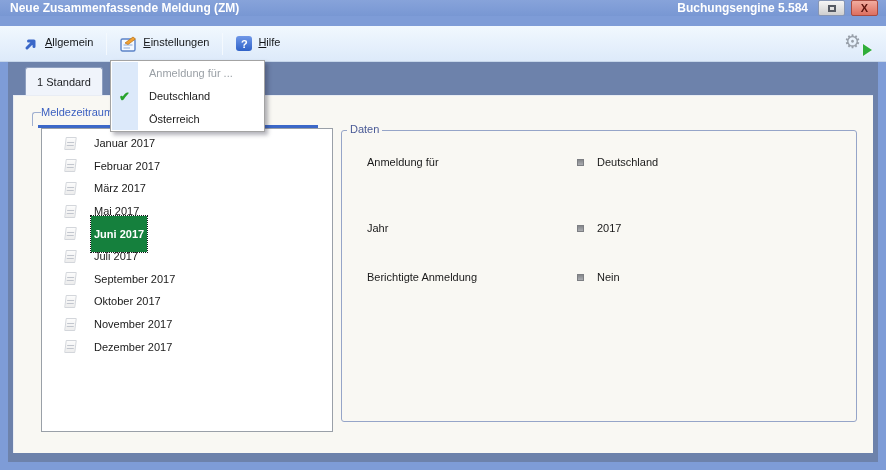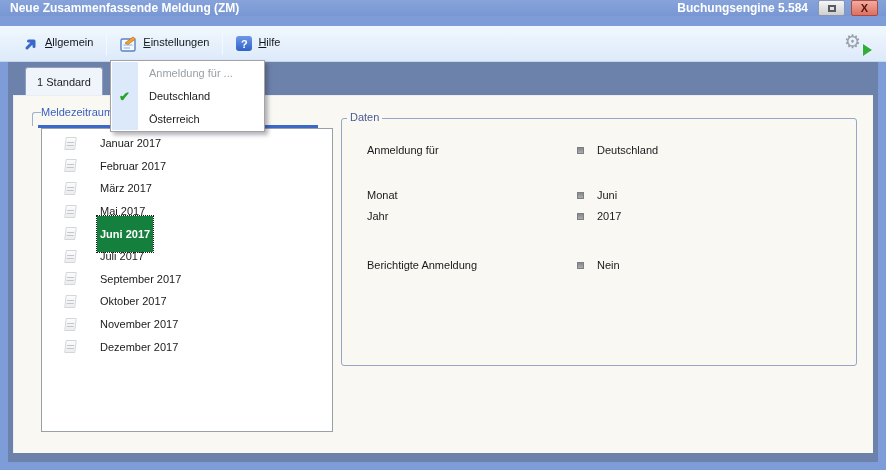--- a/index.html
+++ b/index.html
@@ -51,26 +51,26 @@
   .lp-title { position:absolute; left:27px; top:10px; color:#3a5fc0; }
   .lp-underline { position:absolute; left:24px; top:29px; width:280px; height:3px; background:#3c68c8; }
   .listbox { position:absolute; left:27px; top:32px; width:292px; height:304px; background:#fff;
     border:1px solid #9aa0a8; overflow:hidden; }
   .month-row { display:flex; align-items:center; height:22.6px; padding-left:23px; }
   .month-row:first-child { margin-top:3px; }
   .doc-icon { width:11px; height:13px; flex:0 0 auto; background:linear-gradient(#fcfcfc,#ededed);
     border:1px solid #d3d6db; border-radius:1px; transform:skewX(-7deg); position:relative; }
   .doc-icon::before { content:""; position:absolute; left:1px; right:1px; top:2px; bottom:2px;
     background:repeating-linear-gradient(to bottom, transparent 0 2px, #c2c6ce 2px 3px); }
-  .month-label { margin-left:21px; padding:12px 3px; white-space:nowrap; }
+  .month-label { margin-left:15px; padding:12px 3px; white-space:nowrap; }
   .month-row.selected .month-label { background:#15803d; color:#fff; font-weight:bold;
     outline:1px dotted #15171c; }
 
   
-  .groupbox { position:absolute; left:327px; top:22px; width:516px; height:248px;
+  .groupbox { position:absolute; left:327px; top:34px; width:516px; height:292px;
     border:1px solid #96a5c8; border-radius:3px; }
   .gb-title { position:absolute; left:5px; top:-8px; background:#f9f8f3; padding:0 3px; color:#4a5a96; }
   .field-row { position:absolute; left:0; width:100%; height:16px;text-decoration:underline; }
   .field-label { position:absolute; left:25px; top:1px; }
   .field-bullet { position:absolute; left:235px; top:4px; width:7px; height:7px;
     background:linear-gradient(#85878b,#abadb1); border:1px solid #7d7f83; }
   .field-value { position:absolute; left:255px; top:1px; }
 
   
   .menu { position:absolute; left:110px; top:60px; width:155px; height:72px; background:#fff;
@@ -181,25 +181,20 @@
           </div>
       </div>
 
       <div class="groupbox">
         <span class="gb-title">Daten</span>
 
         <div class="field-row" style="top:24px;">
           <span class="field-label">Anmeldung für</span>
           <span class="field-bullet"></span>
           <span class="field-value">Deutschland</span>
-        </div>
-        <div class="field-row" style="top:69px;">
-          <span class="field-label">Monat</span>
-          <span class="field-bullet"></span>
-          <span class="field-value">Juni</span>
         </div>
         <div class="field-row" style="top:90px;">
           <span class="field-label">Jahr</span>
           <span class="field-bullet"></span>
           <span class="field-value">2017</span>
         </div>
         <div class="field-row" style="top:139px;">
           <span class="field-label">Berichtigte Anmeldung</span>
           <span class="field-bullet"></span>
           <span class="field-value">Nein</span>

